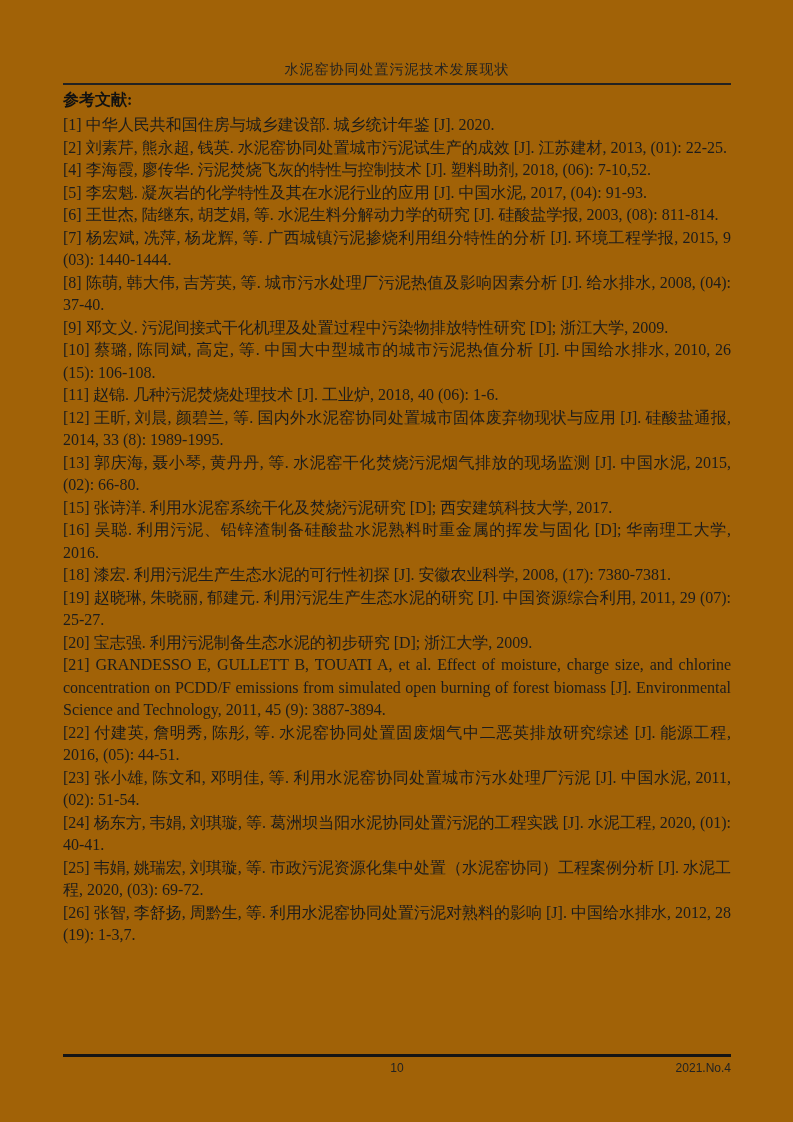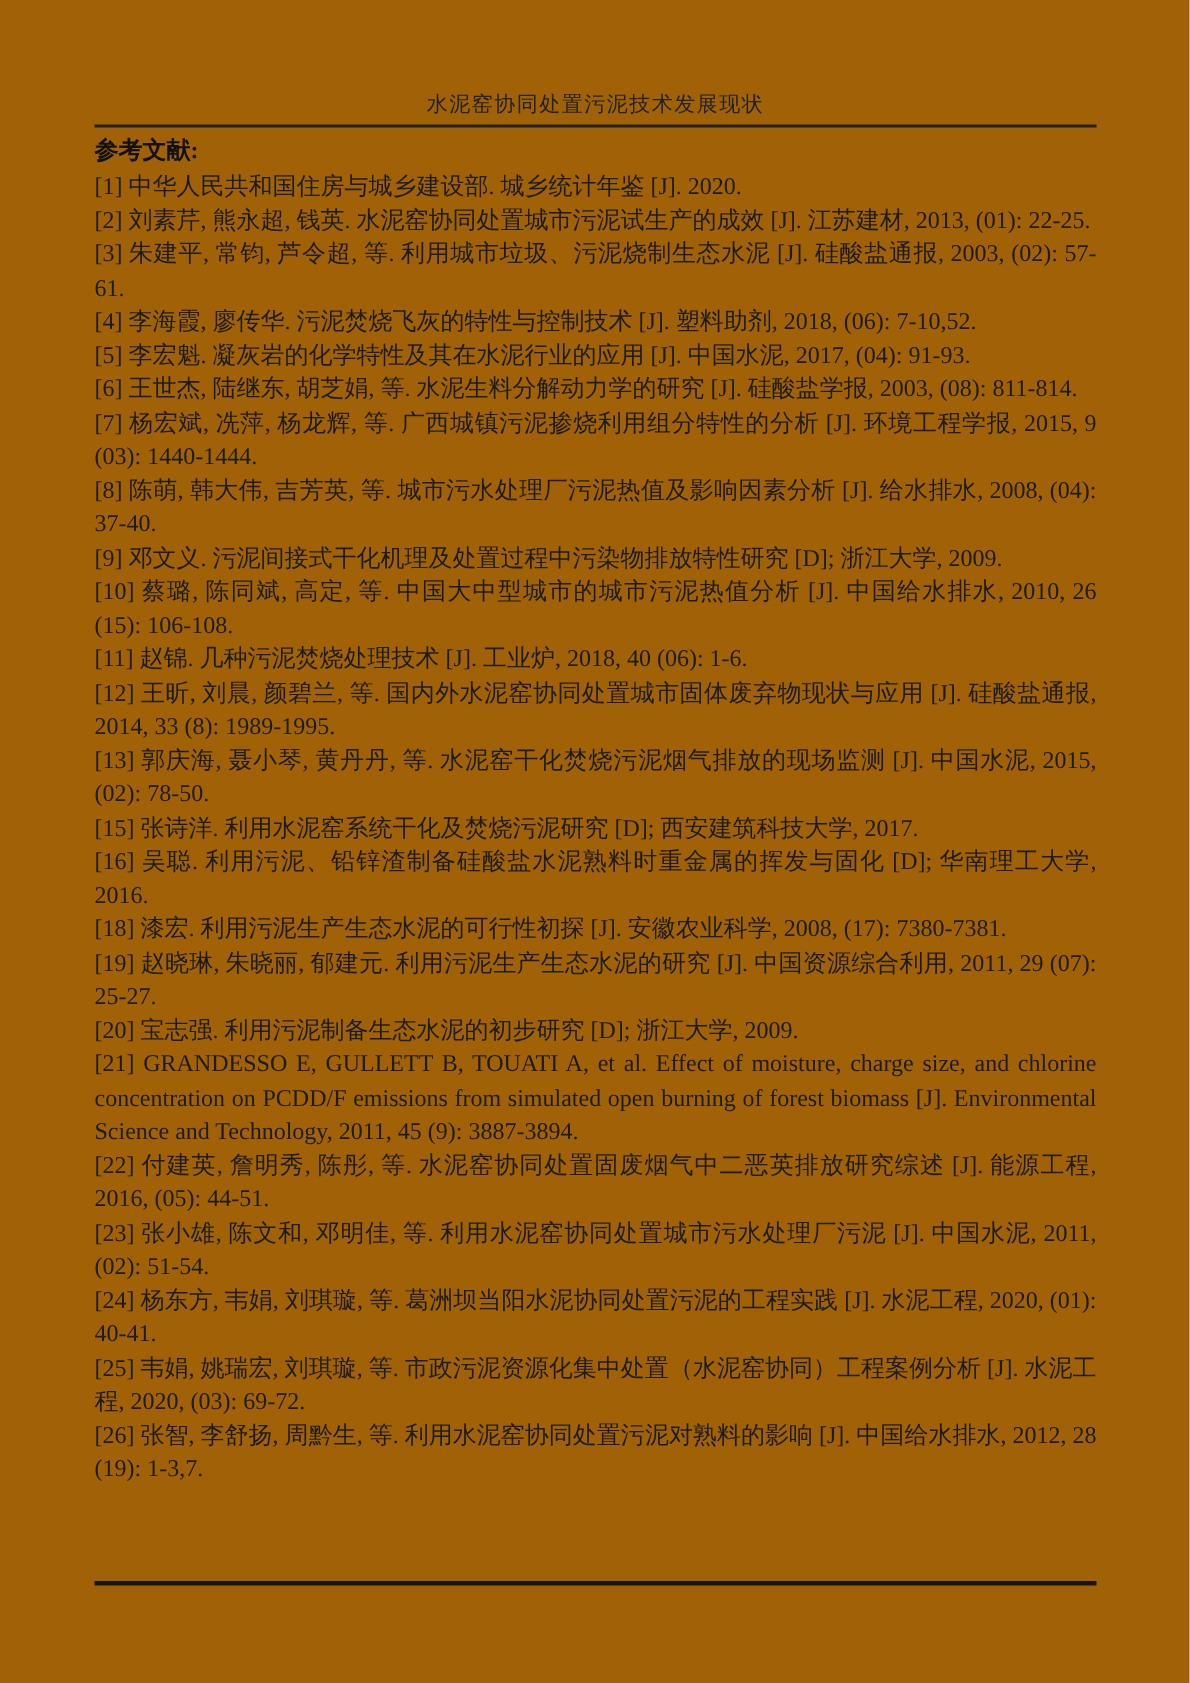--- a/index.html
+++ b/index.html
@@ -75,40 +75,43 @@
 
   <div class="running-head">水泥窑协同处置污泥技术发展现状</div>
 
   <div class="head-rule"></div>
 
   <div class="refs-heading">参考文献:</div>
 
   <div class="refs-body">
     <p>[1] 中华人民共和国住房与城乡建设部. 城乡统计年鉴 [J]. 2020.</p>
     <p>[2] 刘素芹, 熊永超, 钱英. 水泥窑协同处置城市污泥试生产的成效 [J]. 江苏建材, 2013, (01): 22-25.</p>
-    <p>[3] 朱建平, 常钧, 芦令超, 等. 利用城市垃圾、污泥烧制生态水泥 [J]. 硅酸盐通报, 2003, (02): 57-61.</p>
     <p>[4] 李海霞, 廖传华. 污泥焚烧飞灰的特性与控制技术 [J]. 塑料助剂, 2018, (06): 7-10,52.</p>
     <p>[5] 李宏魁. 凝灰岩的化学特性及其在水泥行业的应用 [J]. 中国水泥, 2017, (04): 91-93.</p>
     <p>[6] 王世杰, 陆继东, 胡芝娟, 等. 水泥生料分解动力学的研究 [J]. 硅酸盐学报, 2003, (08): 811-814.</p>
     <p>[7] 杨宏斌, 冼萍, 杨龙辉, 等. 广西城镇污泥掺烧利用组分特性的分析 [J]. 环境工程学报, 2015, 9 (03): 1440-1444.</p>
     <p>[8] 陈萌, 韩大伟, 吉芳英, 等. 城市污水处理厂污泥热值及影响因素分析 [J]. 给水排水, 2008, (04): 37-40.</p>
     <p>[9] 邓文义. 污泥间接式干化机理及处置过程中污染物排放特性研究 [D]; 浙江大学, 2009.</p>
     <p>[10] 蔡璐, 陈同斌, 高定, 等. 中国大中型城市的城市污泥热值分析 [J]. 中国给水排水, 2010, 26 (15): 106-108.</p>
     <p>[11] 赵锦. 几种污泥焚烧处理技术 [J]. 工业炉, 2018, 40 (06): 1-6.</p>
     <p>[12] 王昕, 刘晨, 颜碧兰, 等. 国内外水泥窑协同处置城市固体废弃物现状与应用 [J]. 硅酸盐通报, 2014, 33 (8): 1989-1995.</p>
-    <p>[13] 郭庆海, 聂小琴, 黄丹丹, 等. 水泥窑干化焚烧污泥烟气排放的现场监测 [J]. 中国水泥, 2015, (02): 78-50.</p>
+    <p>[13] 郭庆海, 聂小琴, 黄丹丹, 等. 水泥窑干化焚烧污泥烟气排放的现场监测 [J]. 中国水泥, 2015, (02): 66-80.</p>
     <p>[15] 张诗洋. 利用水泥窑系统干化及焚烧污泥研究 [D]; 西安建筑科技大学, 2017.</p>
     <p>[16] 吴聪. 利用污泥、铅锌渣制备硅酸盐水泥熟料时重金属的挥发与固化 [D]; 华南理工大学, 2016.</p>
     <p>[18] 漆宏. 利用污泥生产生态水泥的可行性初探 [J]. 安徽农业科学, 2008, (17): 7380-7381.</p>
     <p>[19] 赵晓琳, 朱晓丽, 郁建元. 利用污泥生产生态水泥的研究 [J]. 中国资源综合利用, 2011, 29 (07): 25-27.</p>
     <p>[20] 宝志强. 利用污泥制备生态水泥的初步研究 [D]; 浙江大学, 2009.</p>
     <p>[21] GRANDESSO E, GULLETT B, TOUATI A, et al. Effect of moisture, charge size, and chlorine concentration on PCDD/F emissions from simulated open burning of forest biomass [J]. Environmental Science and Technology, 2011, 45 (9): 3887-3894.</p>
     <p>[22] 付建英, 詹明秀, 陈彤, 等. 水泥窑协同处置固废烟气中二恶英排放研究综述 [J]. 能源工程, 2016, (05): 44-51.</p>
     <p>[23] 张小雄, 陈文和, 邓明佳, 等. 利用水泥窑协同处置城市污水处理厂污泥 [J]. 中国水泥, 2011, (02): 51-54.</p>
     <p>[24] 杨东方, 韦娟, 刘琪璇, 等. 葛洲坝当阳水泥协同处置污泥的工程实践 [J]. 水泥工程, 2020, (01): 40-41.</p>
     <p>[25] 韦娟, 姚瑞宏, 刘琪璇, 等. 市政污泥资源化集中处置（水泥窑协同）工程案例分析 [J]. 水泥工程, 2020, (03): 69-72.</p>
     <p>[26] 张智, 李舒扬, 周黔生, 等. 利用水泥窑协同处置污泥对熟料的影响 [J]. 中国给水排水, 2012, 28 (19): 1-3,7.</p>
   </div>
 
   <div class="footer-rule"></div>
 
+  <div class="footer-row">
+    <span class="page-number">10</span>
+    <span class="issue-label">2021.No.4</span>
+  </div>
 
 </div>
 
 </body></html>

